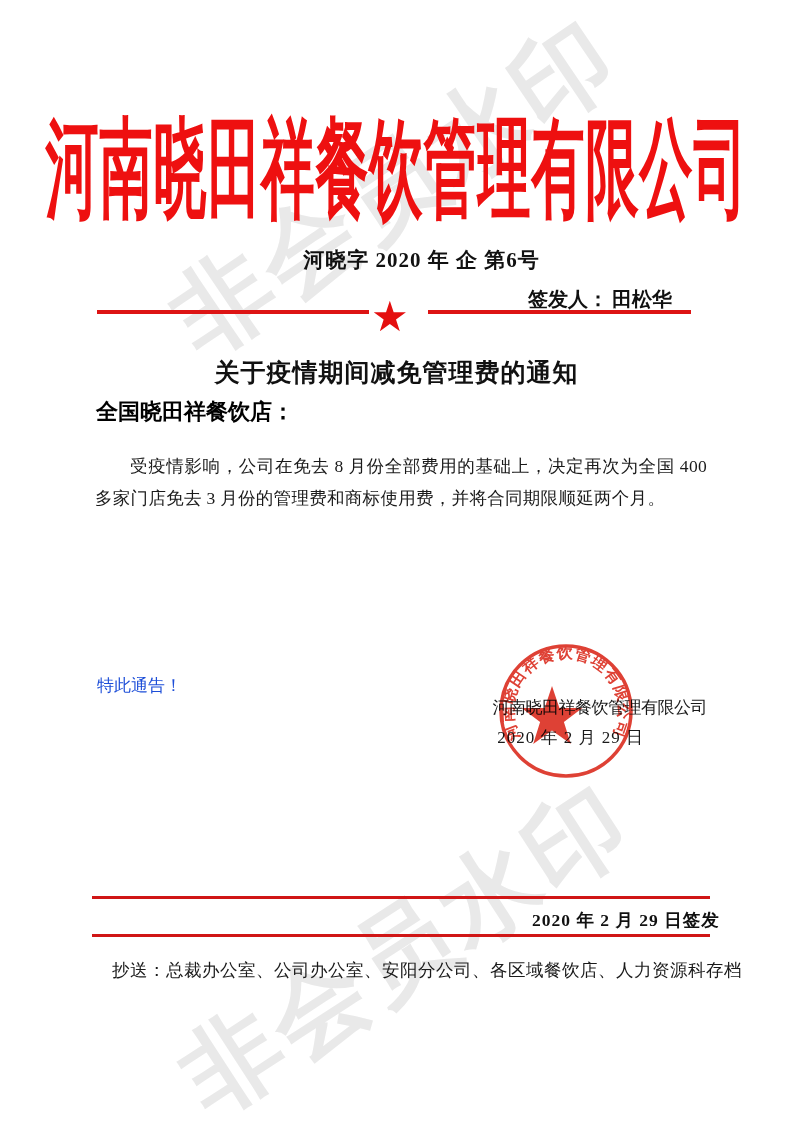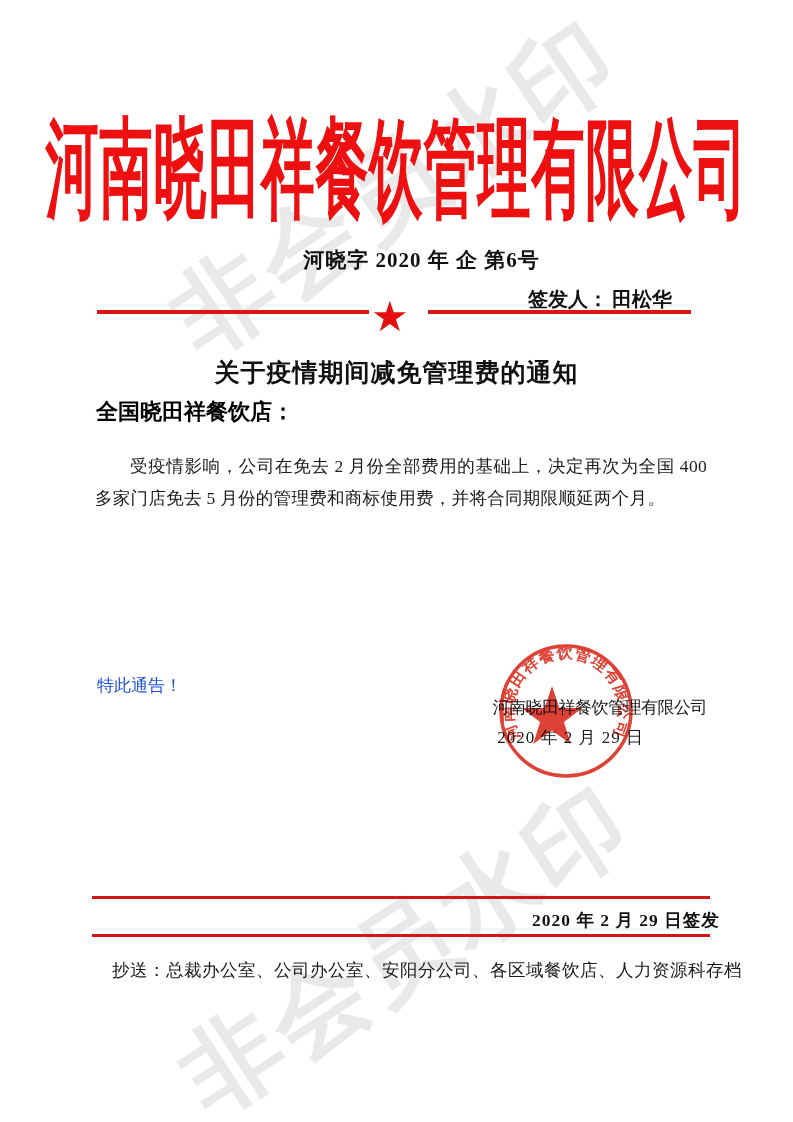--- a/index.html
+++ b/index.html
@@ -149,21 +149,21 @@
     </div>
 
     <div class="rule rule-left"></div>
     <div class="rule-star">★</div>
     <div class="rule rule-right"></div>
 
     <div class="notice-title">关于疫情期间减免管理费的通知</div>
 
     <div class="salutation">全国晓田祥餐饮店：</div>
 
-    <div class="body-text">受疫情影响，公司在免去 2 月份全部费用的基础上，决定再次为全国 400 多家门店免去 5 月份的管理费和商标使用费，并将合同期限顺延两个月。</div>
+    <div class="body-text">受疫情影响，公司在免去 8 月份全部费用的基础上，决定再次为全国 400 多家门店免去 3 月份的管理费和商标使用费，并将合同期限顺延两个月。</div>
 
     <div class="closing">特此通告！</div>
 
     <div class="sig-company">河南晓田祥餐饮管理有限公司</div>
     <div class="sig-date">2020 年 2 月 29 日</div>
 
     <svg class="seal" viewBox="0 0 142 142" xmlns="http://www.w3.org/2000/svg">
       <circle cx="71" cy="71" r="65" fill="none" stroke="#dc3023" stroke-width="3.5"></circle>
       <polygon fill="#dc3023" points="57,46 64.4,67.9 87.4,68.1 68.9,81.9 75.8,103.9 57,90.5 38.2,103.9 45.1,81.9 26.6,68.1 49.7,67.9"></polygon>
       <defs>

